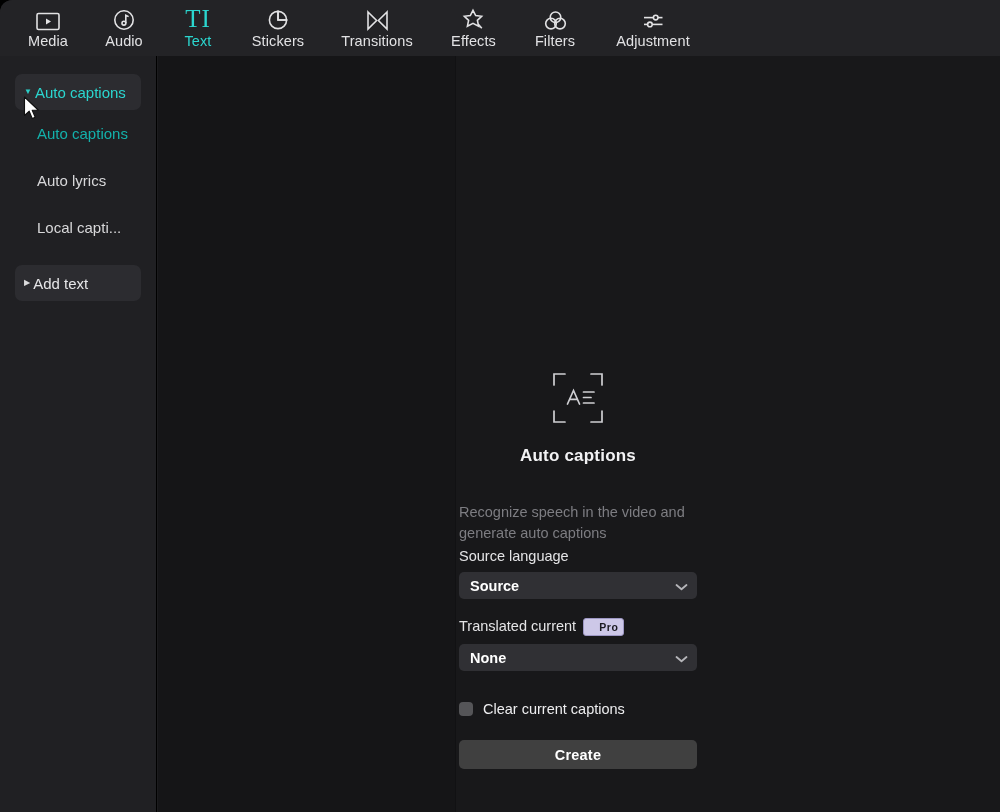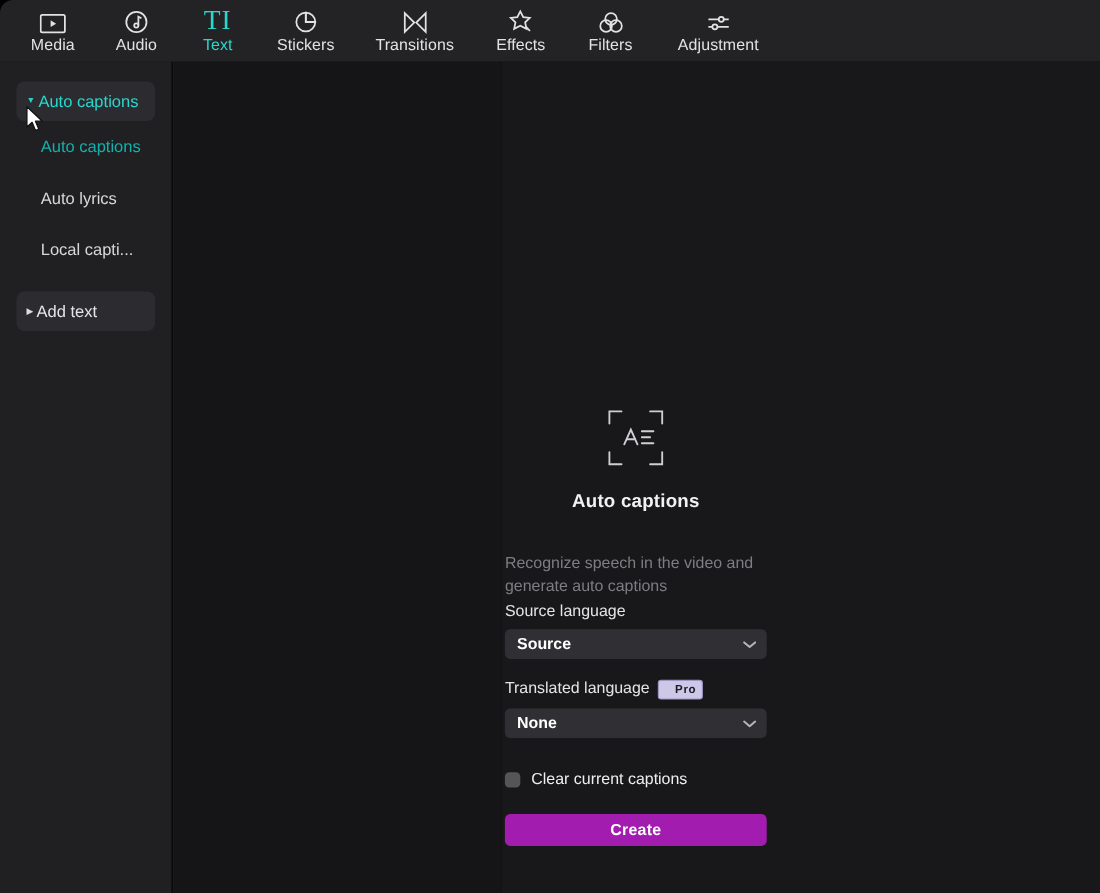--- a/index.html
+++ b/index.html
@@ -220,21 +220,21 @@
     flex: none;
   }
   .checkrow span {
     color: #eeeef0;
     font-size: 14.5px;
   }
 
   .create-btn {
     margin-top: 23px;
     height: 29px;
-    background: #a21caf;
+    background: #404040;
     border-radius: 5px;
     display: flex;
     align-items: center;
     justify-content: center;
     color: #ffffff;
     font-size: 14.5px;
     font-weight: bold;
     letter-spacing: .2px;
     cursor: default;
   }
@@ -393,21 +393,21 @@
       <span class="chev">
         <svg width="13" height="8" viewBox="0 0 13 8" fill="none" stroke="#b6b6ba" stroke-width="1.8" stroke-linecap="round" stroke-linejoin="round">
           <path d="M1.5 2 L6.5 6.2 L11.5 2"></path>
         </svg>
       </span>
     </div>
 
     <div class="field-gap"></div>
 
     <div class="field-label">
-      <span>Translated language</span>
+      <span>Translated current</span>
       <span class="pro-badge">Pro</span>
     </div>
     <div class="select">
       <span>None</span>
       <span class="chev">
         <svg width="13" height="8" viewBox="0 0 13 8" fill="none" stroke="#b6b6ba" stroke-width="1.8" stroke-linecap="round" stroke-linejoin="round">
           <path d="M1.5 2 L6.5 6.2 L11.5 2"></path>
         </svg>
       </span>
     </div>

